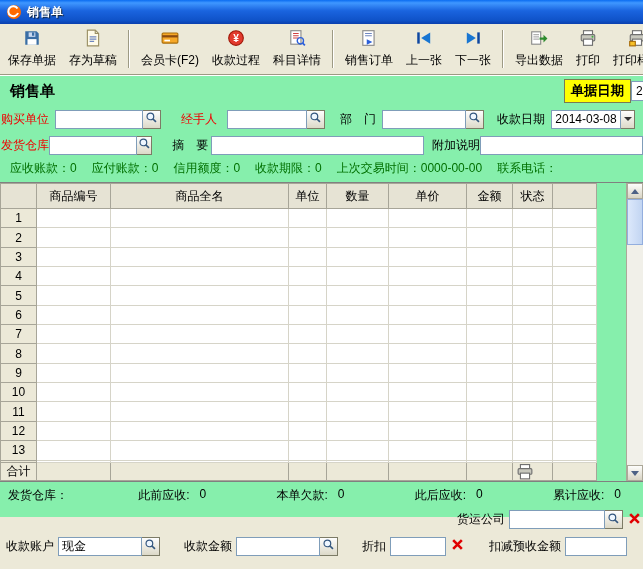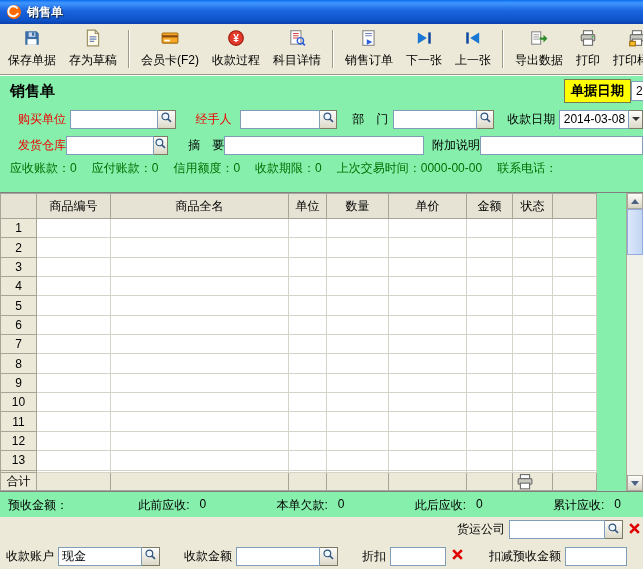--- a/index.html
+++ b/index.html
@@ -36,42 +36,42 @@
   .doc-header { flex:0 0 31px; display:flex; align-items:center; padding-left:10px; border-top:1px solid #fff; overflow:hidden; }
   .doc-title { font-size:15px; font-weight:bold; }
   .spacer { flex:1; }
   .date-btn { background:#ffff00; border:1px solid #7a7a52; padding:2px 6px; font-weight:bold; cursor:default; }
   .date-partial {
     width:16px; height:20px; background:#fff; border:1px solid #7F9DB9; border-right:none;
     padding:2px 0 0 4px; overflow:hidden; margin-right:-4px;
   }
 
   
-  .form-row { flex:0 0 26px; display:flex; align-items:center; padding-left:10px; overflow:hidden;margin-left:8px; }
+  .form-row { flex:0 0 26px; display:flex; align-items:center; padding-left:1px; overflow:hidden; }
   .lbl { white-space:pre; }
   .lbl.req { color:#f00000; }
   .xpinput {
     height:19px; border:1px solid #7F9DB9; background:#fff; padding:1px 3px;
     font:12px "Liberation Sans","DejaVu Sans",sans-serif;
   }
   .magbtn {
     width:18px; height:19px; border:1px solid #7c7b66; border-left:none;
     background:linear-gradient(#fefefe,#dcd9c8); display:flex; align-items:center; justify-content:center; cursor:default;
   }
   .magbtn svg { width:13px; height:13px; }
   .ddbtn {
     width:14px; height:19px; border:1px solid #7c7b66; border-left:none;
     background:linear-gradient(#fefefe,#dcd9c8); display:flex; align-items:center; justify-content:center;
   }
   .caret { width:0; height:0; border-left:4px solid transparent; border-right:4px solid transparent; border-top:4px solid #333; }
 
   .status-row { flex:0 0 20px; display:flex; gap:15px; align-items:center; padding-left:10px; color:#007000; white-space:nowrap; overflow:hidden; }
 
   
-  .grid-wrap { flex:0 0 298px; display:flex; margin-top:14px; border-top:1px solid #808080; border-bottom:1px solid #808080;gap:29px; }
+  .grid-wrap { flex:0 0 298px; display:flex; margin-top:4px; border-top:1px solid #808080; border-bottom:1px solid #808080;gap:29px; }
   table.grid { table-layout:fixed; border-collapse:collapse; width:626px; height:298px; background:#fff; }
   .grid th { background:#E6E3D4; border:1px solid #A7A598; font-weight:normal; height:25px; padding:0; }
   .grid td { border:1px solid #D6D4C8; height:18px; padding:0 2px; font-size:12px; overflow:hidden; }
   .grid td.rownum { background:#ECE9D8; border:1px solid #A7A598; text-align:center; }
   .grid tr.filler td { height:auto; }
   .grid tr.total td { background:#ECE9D8; border:1px solid #A7A598; }
   .grid tr.total td.rownum { font-weight:normal; }
   .mini-print svg { width:20px; height:16px; display:block; }
 
   .vscroll { flex:0 0 17px; display:flex; flex-direction:column; background:#F1F0E9; border-left:1px solid #ACA899; }
@@ -152,31 +152,31 @@
     <button class="tbtn">
       <span><svg viewBox="0 0 16 16">
             <rect x="2.5" y="1.5" width="10" height="13" fill="#fff" stroke="#8a8a8a"></rect>
             <path d="M4.5 4h6M4.5 6h6" stroke="#6f87c0"></path>
             <path d="M6 9l5 2.5L6 14z" fill="#2b5fd9"></path>
           </svg></span>
       <span>销售订单</span>
     </button>
     <button class="tbtn">
       <span><svg viewBox="0 0 16 16">
+            <rect x="2" y="3" width="2.2" height="10" fill="#0d47a1"></rect>
+            <path d="M13.5 3 5.5 8l8 5z" fill="#1976d2"></path>
+          </svg></span>
+      <span>上一张</span>
+    </button>
+    <button class="tbtn">
+      <span><svg viewBox="0 0 16 16">
             <rect x="11.8" y="3" width="2.2" height="10" fill="#0d47a1"></rect>
             <path d="M2.5 3l8 5-8 5z" fill="#1976d2"></path>
           </svg></span>
       <span>下一张</span>
-    </button>
-    <button class="tbtn">
-      <span><svg viewBox="0 0 16 16">
-            <rect x="2" y="3" width="2.2" height="10" fill="#0d47a1"></rect>
-            <path d="M13.5 3 5.5 8l8 5z" fill="#1976d2"></path>
-          </svg></span>
-      <span>上一张</span>
     </button>
     <span class="tsep"></span>
     <button class="tbtn">
       <span><svg viewBox="0 0 16 16">
             <rect x="1.5" y="2.5" width="8" height="11" fill="#fff" stroke="#8a8a8a"></rect>
             <path d="M3 5h5M3 7h5M3 9h5" stroke="#b0b0b0"></path>
             <path d="M8.5 7.5h3.5V5l3.5 3.5-3.5 3.5V9.5H8.5z" fill="#2e8b2e"></path>
           </svg></span>
       <span>导出数据</span>
     </button>
@@ -473,21 +473,21 @@
         <div class="sthumb"></div>
       </div>
       <div class="sbtn">
           <span class="tri-dn"></span>
         </div>
     </div>
   </div>
 
   <div class="sumrow">
     <span class="pair">
-        <span>预收金额：</span>
+        <span>发货仓库：</span>
       </span>
     <span class="pair">
       <span>此前应收:</span>
       <span>0</span>
     </span>
     <span class="pair">
       <span>本单欠款:</span>
       <span>0</span>
     </span>
     <span class="pair">

